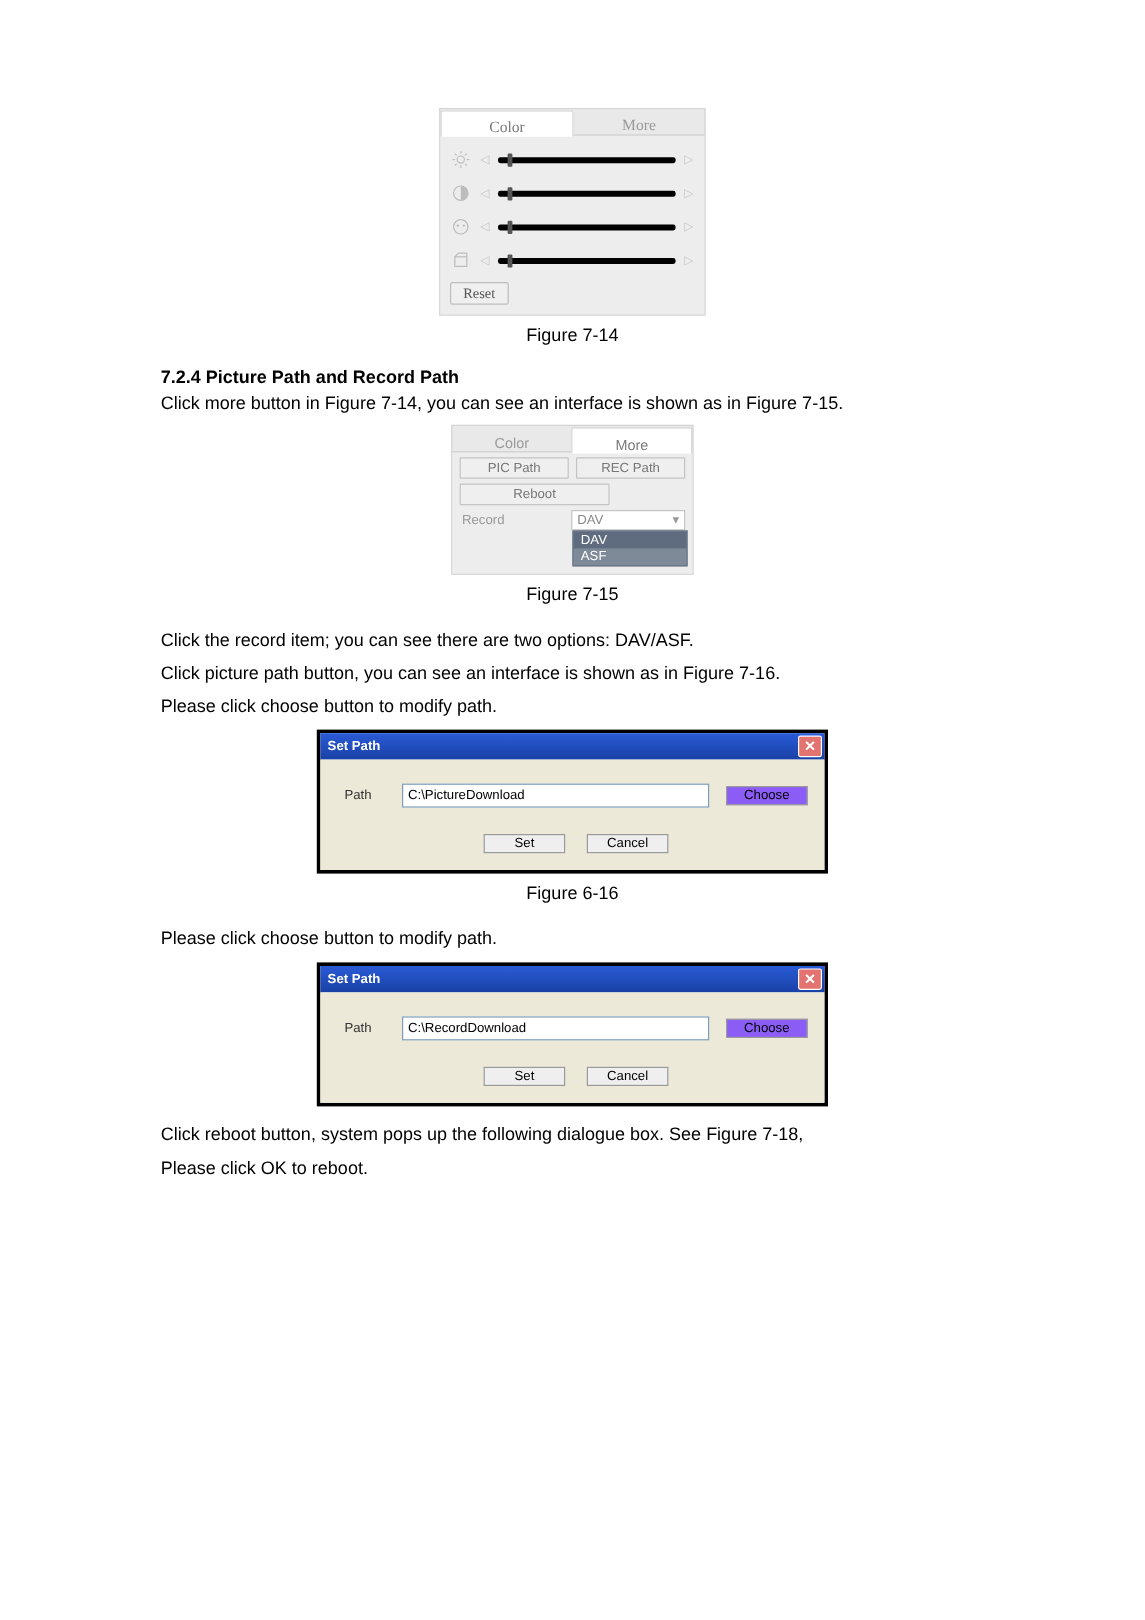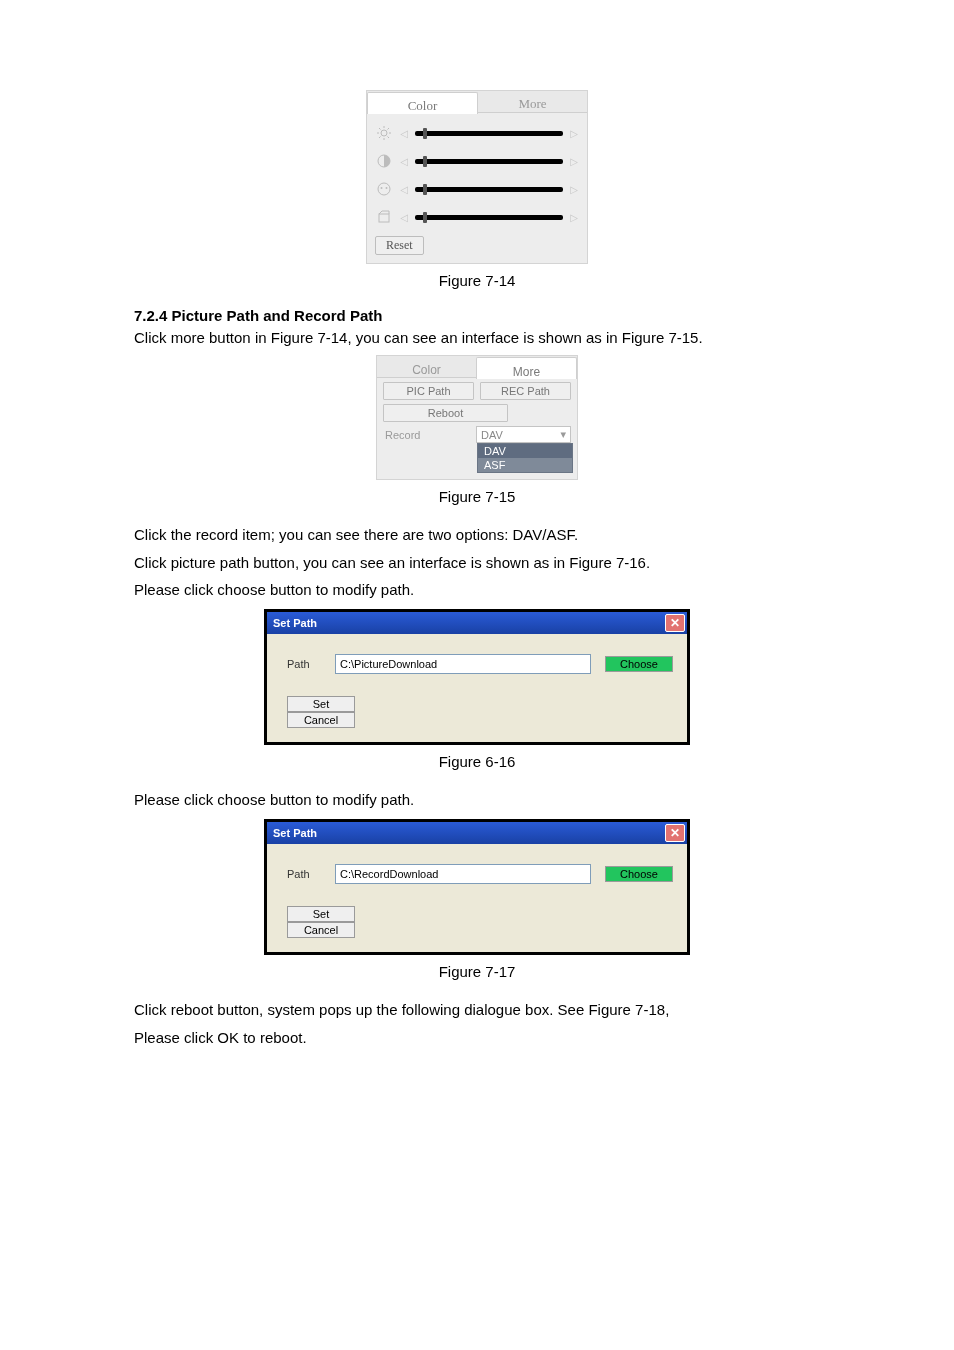--- a/index.html
+++ b/index.html
@@ -175,27 +175,26 @@
   }
   .sp-row { display:flex; align-items:center; gap:14px; }
   .sp-label { font-size:11px; color:#333; width:34px; }
   .sp-input {
     flex:1; border:1px solid #7f9db9; background:#fff;
     font-size:11px; padding:1px 4px; height:16px;
     font-family: Tahoma, sans-serif;
   }
   .sp-choose {
     width:68px; font-size:11px;
-    background:#22c55e; border:1px solid #9a9a9a;
+    background:#8b5cf6; border:1px solid #9a9a9a;
     padding:1px 0;
   }
   .sp-buttons {
-    display:flex; justify-content:center; 
+    display:flex; justify-content:center; gap:18px;
     margin-top:22px;
-    flex-direction:column;
   }
   .sp-btn {
     width:68px; font-size:11px;
     background:#efefef; border:1px solid #9a9a9a;
     padding:1px 0;
   }
 </style>
 </head>
 <body>
 
@@ -346,18 +345,17 @@
         <span class="sp-label">Path</span>
         <input class="sp-input" value="C:\RecordDownload" style="">
         <button class="sp-choose">Choose</button>
       </div>
       <div class="sp-buttons">
         <button class="sp-btn">Set</button>
         <button class="sp-btn">Cancel</button>
       </div>
     </div>
   </div>
-  <div class="center caption">Figure 7-17</div>
 
   <p class="body-text gap-top">Click reboot button, system pops up the following dialogue box. See Figure 7-18,</p>
   <p class="body-text">Please click OK to reboot.</p>
 
 </div>
 
 </body></html>

